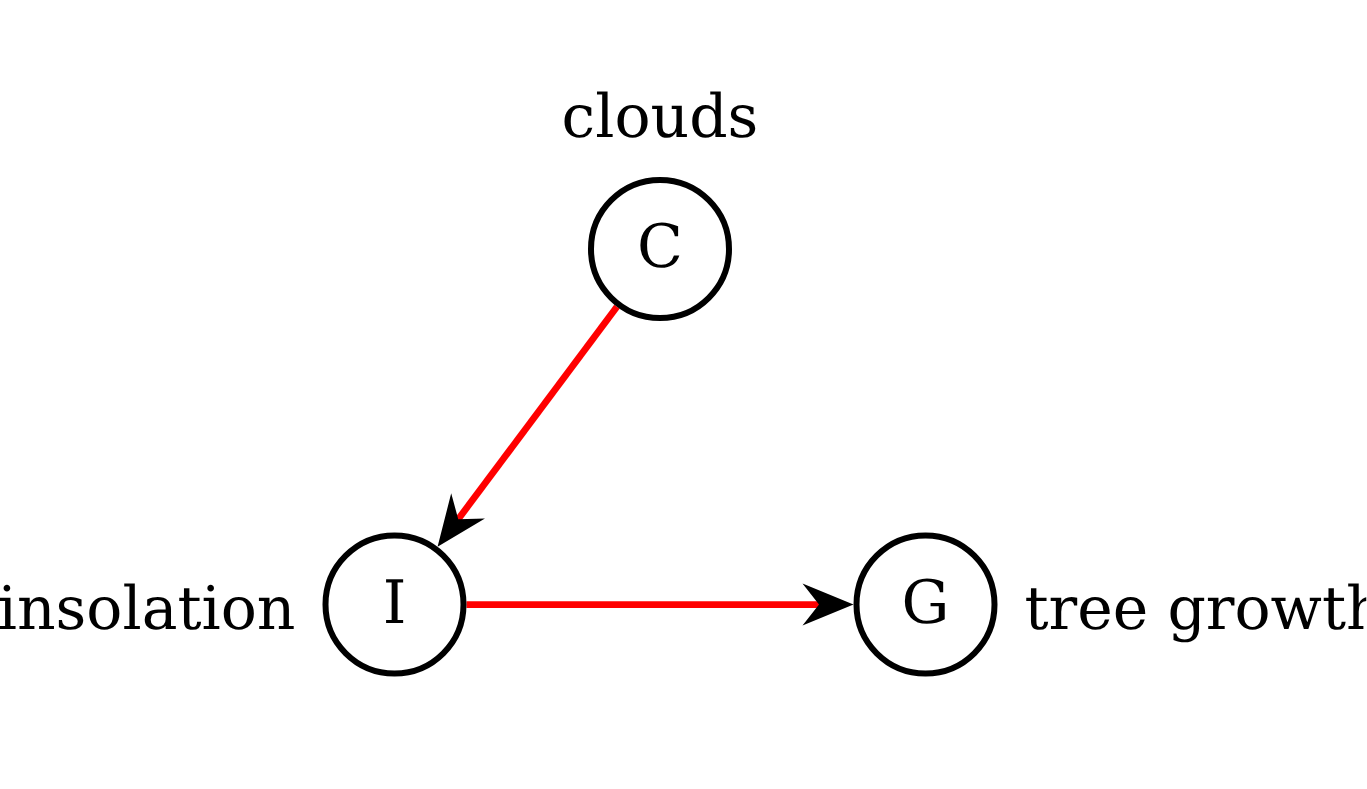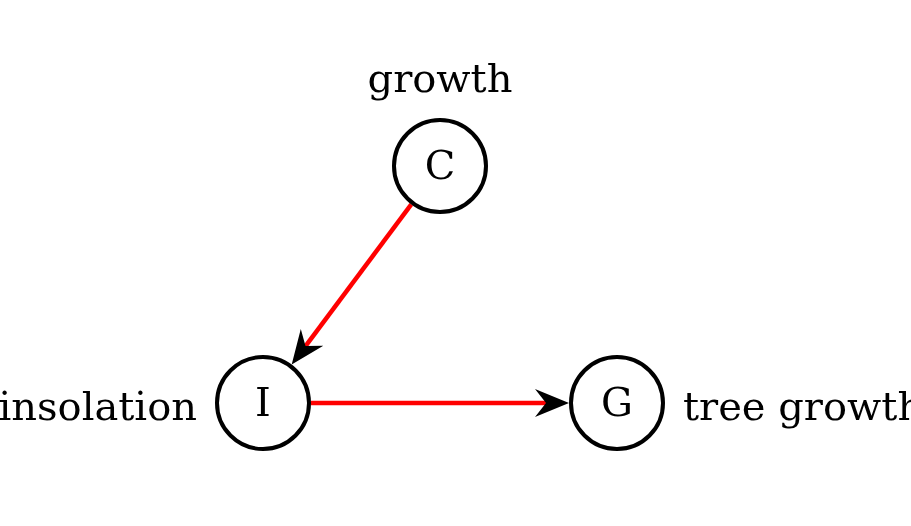--- a/index.html
+++ b/index.html
@@ -53,21 +53,21 @@
   <svg id="edge-layer" xmlns="http://www.w3.org/2000/svg">
       <line x1="411.27794955342523" y1="204.45833873354925" x2="297.70581095627784" y2="356.529507363628" stroke="#ff0000" stroke-width="4.5"></line>
       <polygon points="291.7,364.5 323.3,345.7 305.5,346.1 300.8,328.9" fill="#000000"></polygon>
       <line x1="311" y1="403" x2="559" y2="403" stroke="#ff0000" stroke-width="4.5"></line>
       <polygon points="569.0,403.0 535.0,389.0 546.0,403.0 535.0,417.0" fill="#000000"></polygon>
     </svg>
   <div id="node-layer">
       <div class="node" style="left: 392px; top: 118px; width: 96px; height: 96px; border: 4px solid rgb(0, 0, 0);">
         <span class="node-letter">C</span>
       </div>
-      <div class="node-label" style="left: 440px; top: 100px; transform: translate(-50%, -100%);">growth</div>
+      <div class="node-label" style="left: 440px; top: 100px; transform: translate(-50%, -100%);">clouds</div>
       <div class="node" style="left: 215px; top: 355px; width: 96px; height: 96px; border: 4px solid rgb(0, 0, 0);">
         <span class="node-letter">I</span>
       </div>
       <div class="node-label" style="left: 197px; top: 406px; transform: translate(-100%, -50%);">insolation</div>
       <div class="node" style="left: 569px; top: 355px; width: 96px; height: 96px; border: 4px solid rgb(0, 0, 0);">
         <span class="node-letter">G</span>
       </div>
       <div class="node-label" style="left: 683px; top: 406px; transform: translate(0px, -50%);">tree growth</div>
     </div>
 </div>

